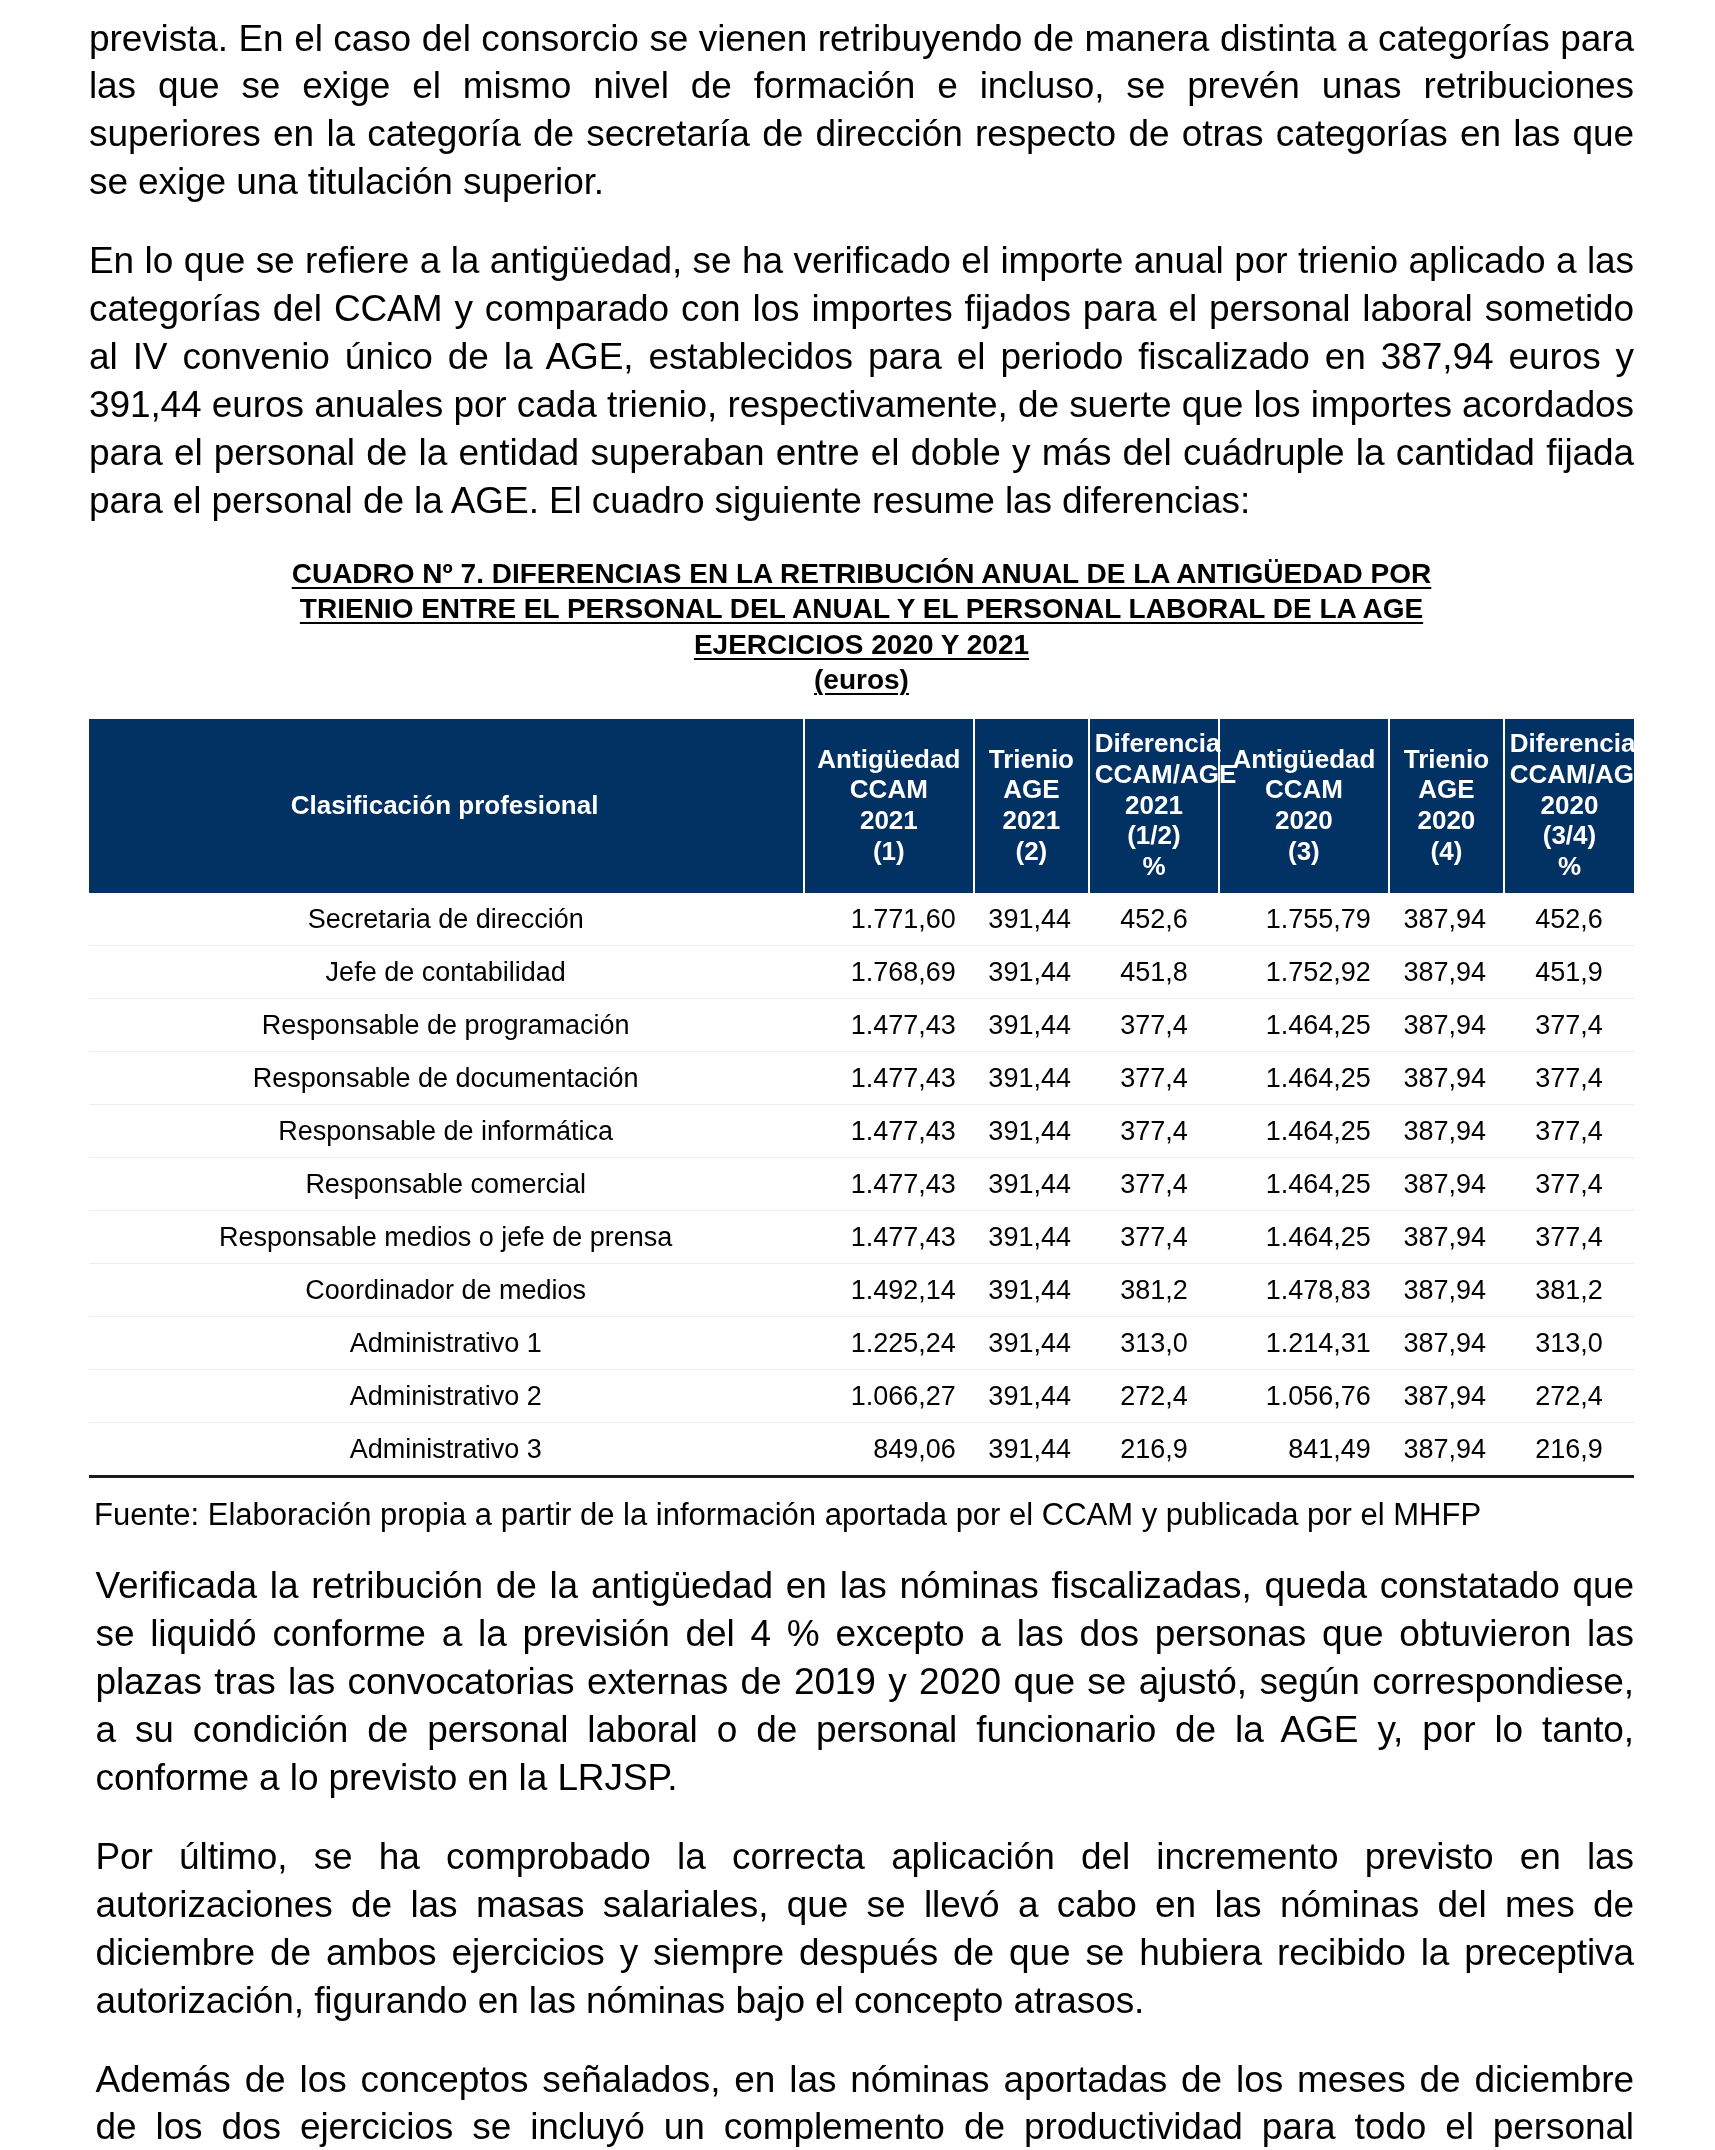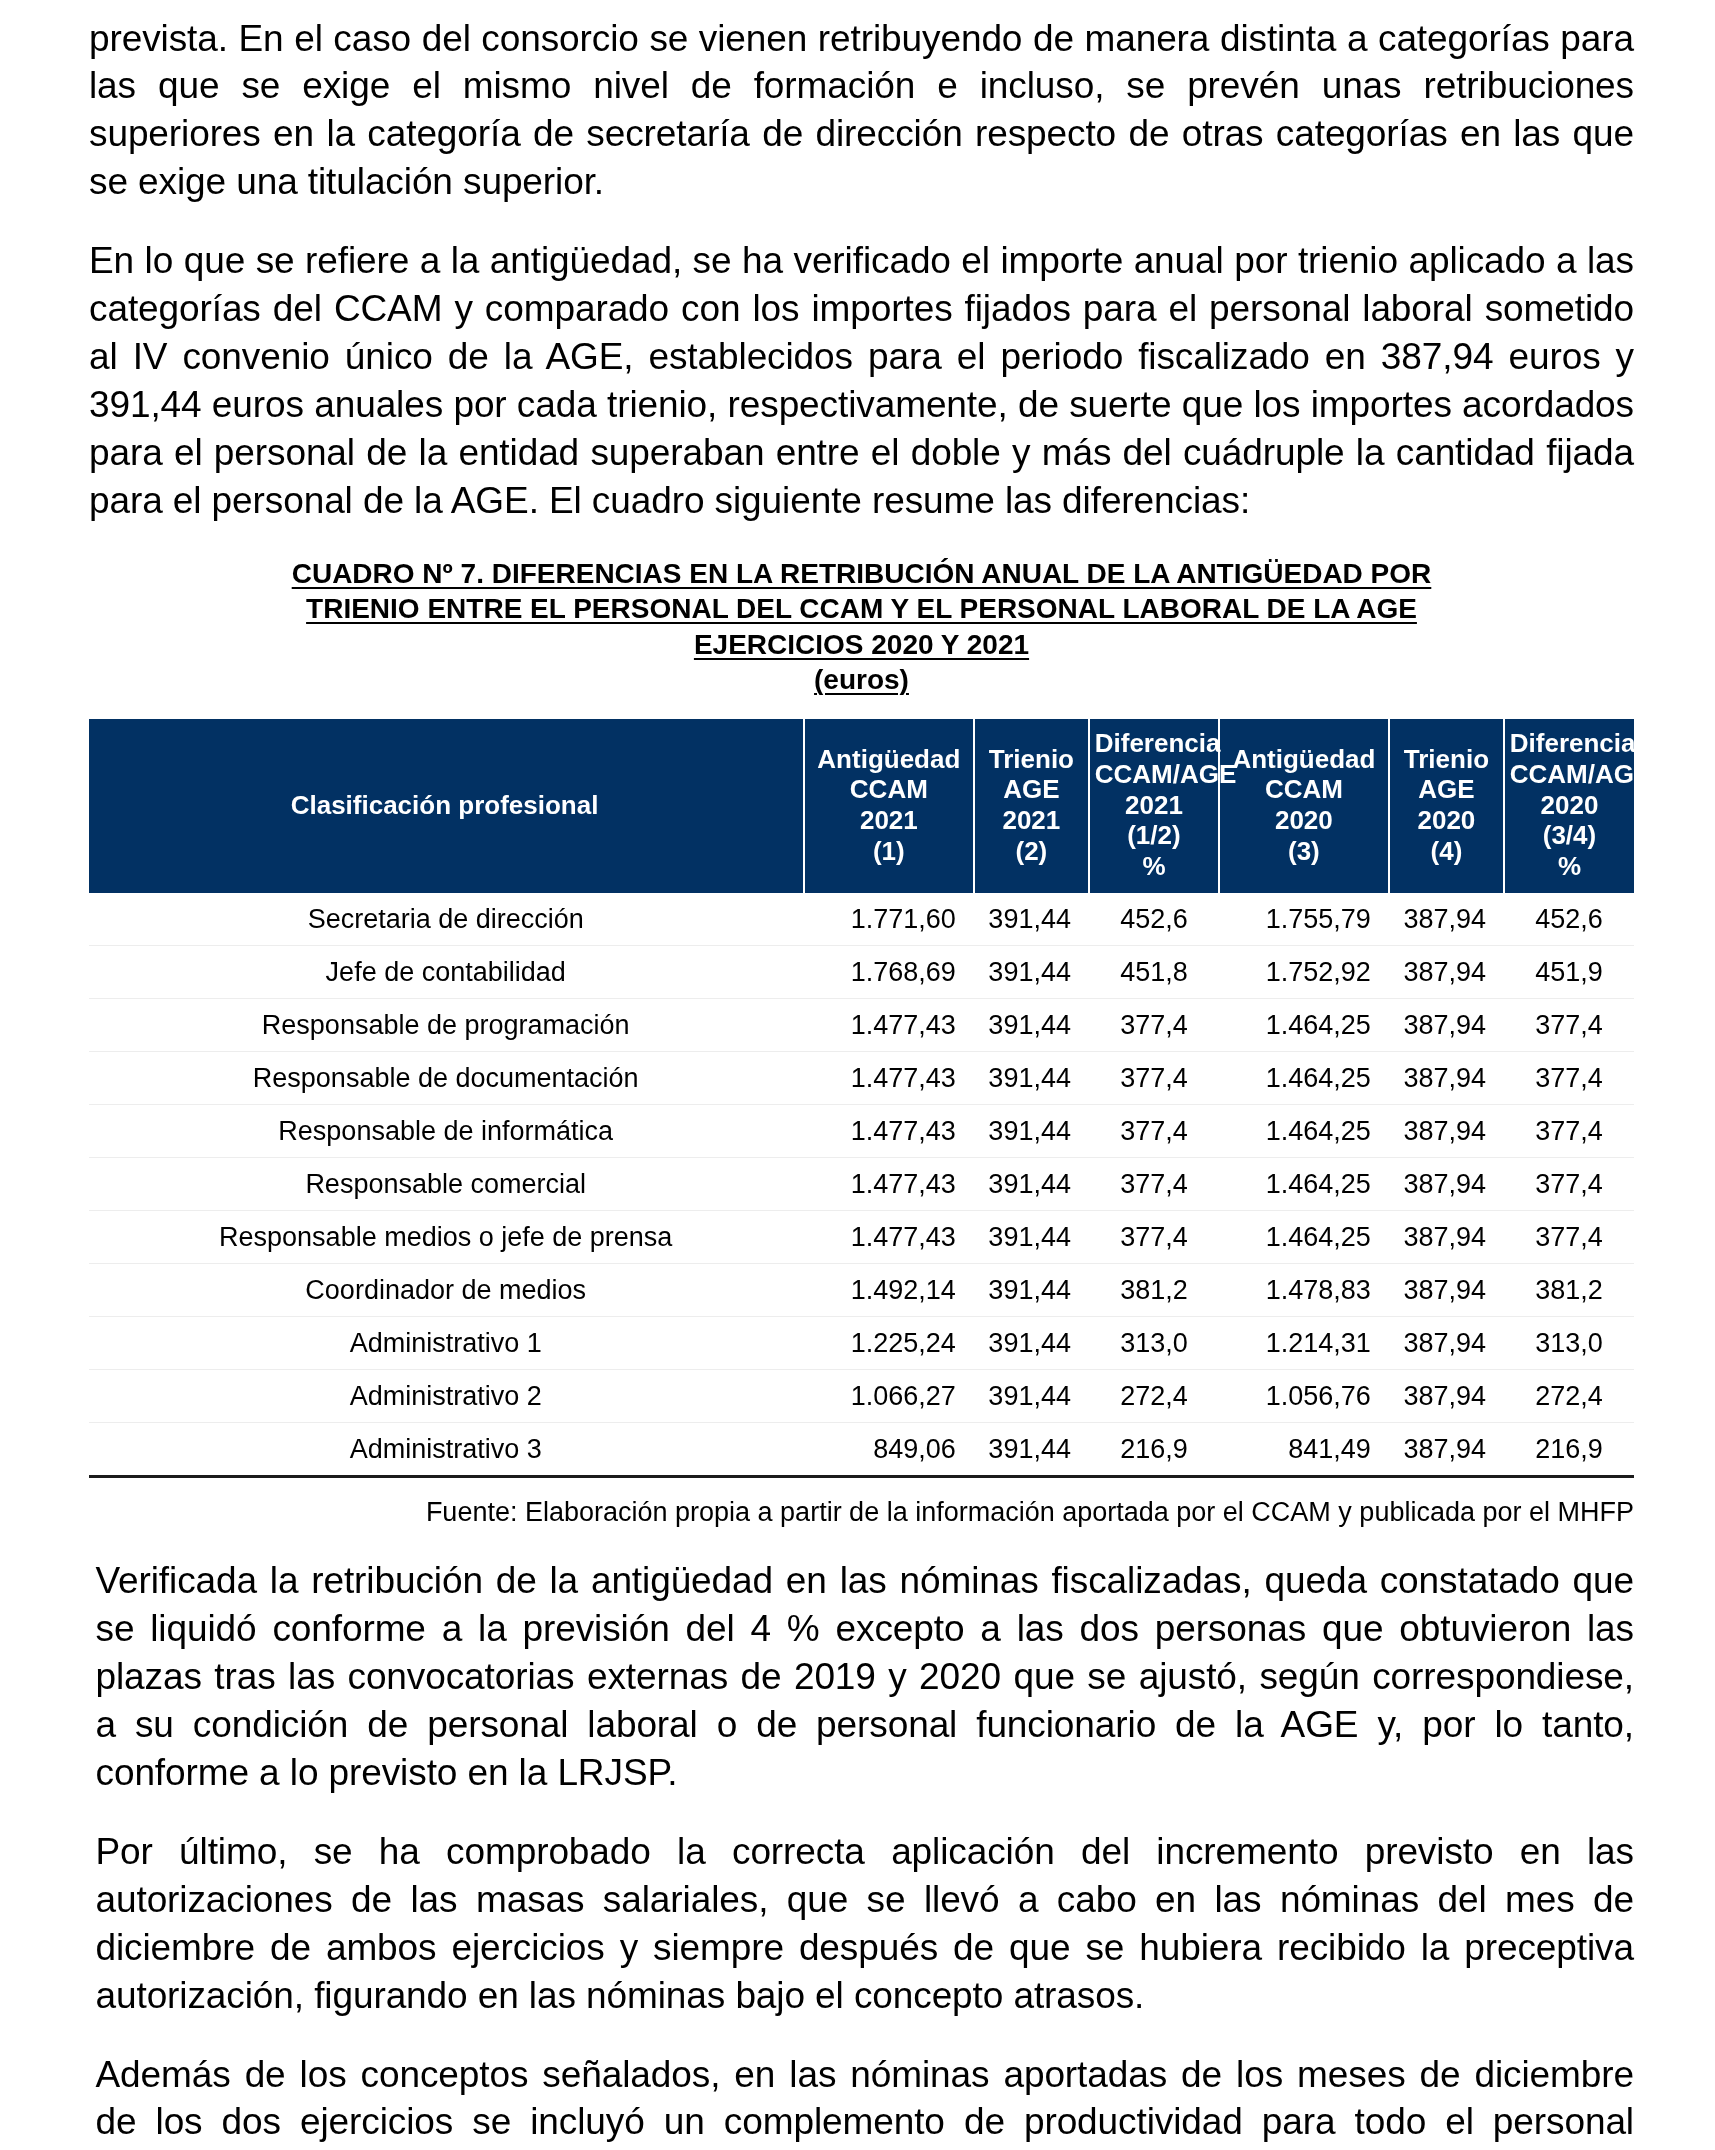--- a/index.html
+++ b/index.html
@@ -106,38 +106,38 @@
 
   
   col.c-name { width: 627px; }
   col.c-ant  { width: 149px; }
   col.c-tri  { width: 101px; }
   col.c-dif  { width: 114px; }
 
   
   .fuente {
     margin: 18px 0 0 5px;
-    font-size: 27px;
+    font-size: 31px;
     line-height: 1.25;
-    text-align: right;
+    text-align: left;
   }
   .after-table-gap { height: 27.4px; }
 </style>
 </head>
 <body>
 
 <div class="page">
 
   <p class="body-par first-par">prevista. En el caso del consorcio se vienen retribuyendo de manera distinta a categorías para las que se exige el mismo nivel de formación e incluso, se prevén unas retribuciones superiores en la categoría de secretaría de dirección respecto de otras categorías en las que se exige una titulación superior.</p>
 
   <p class="body-par">En lo que se refiere a la antigüedad, se ha verificado el importe anual por trienio aplicado a las categorías del CCAM y comparado con los importes fijados para el personal laboral sometido al IV convenio único de la AGE, establecidos para el periodo fiscalizado en 387,94 euros y 391,44 euros anuales por cada trienio, respectivamente, de suerte que los importes acordados para el personal de la entidad superaban entre el doble y más del cuádruple la cantidad fijada para el personal de la AGE. El cuadro siguiente resume las diferencias:</p>
 
   <div class="table-title">
     <div><span class="tline">CUADRO Nº 7. DIFERENCIAS EN LA RETRIBUCIÓN ANUAL DE LA ANTIGÜEDAD POR</span></div>
-    <div><span class="tline">TRIENIO ENTRE EL PERSONAL DEL CCAM Y EL PERSONAL LABORAL DE LA AGE</span></div>
+    <div><span class="tline">TRIENIO ENTRE EL PERSONAL DEL ANUAL Y EL PERSONAL LABORAL DE LA AGE</span></div>
     <div><span class="tline">EJERCICIOS 2020 Y 2021</span></div>
     <div><span class="tline-units">(euros)</span></div>
   </div>
 
   <table class="cuadro">
     <colgroup>
       <col class="c-name">
         <col class="c-ant">
         <col class="c-tri">
         <col class="c-dif">

